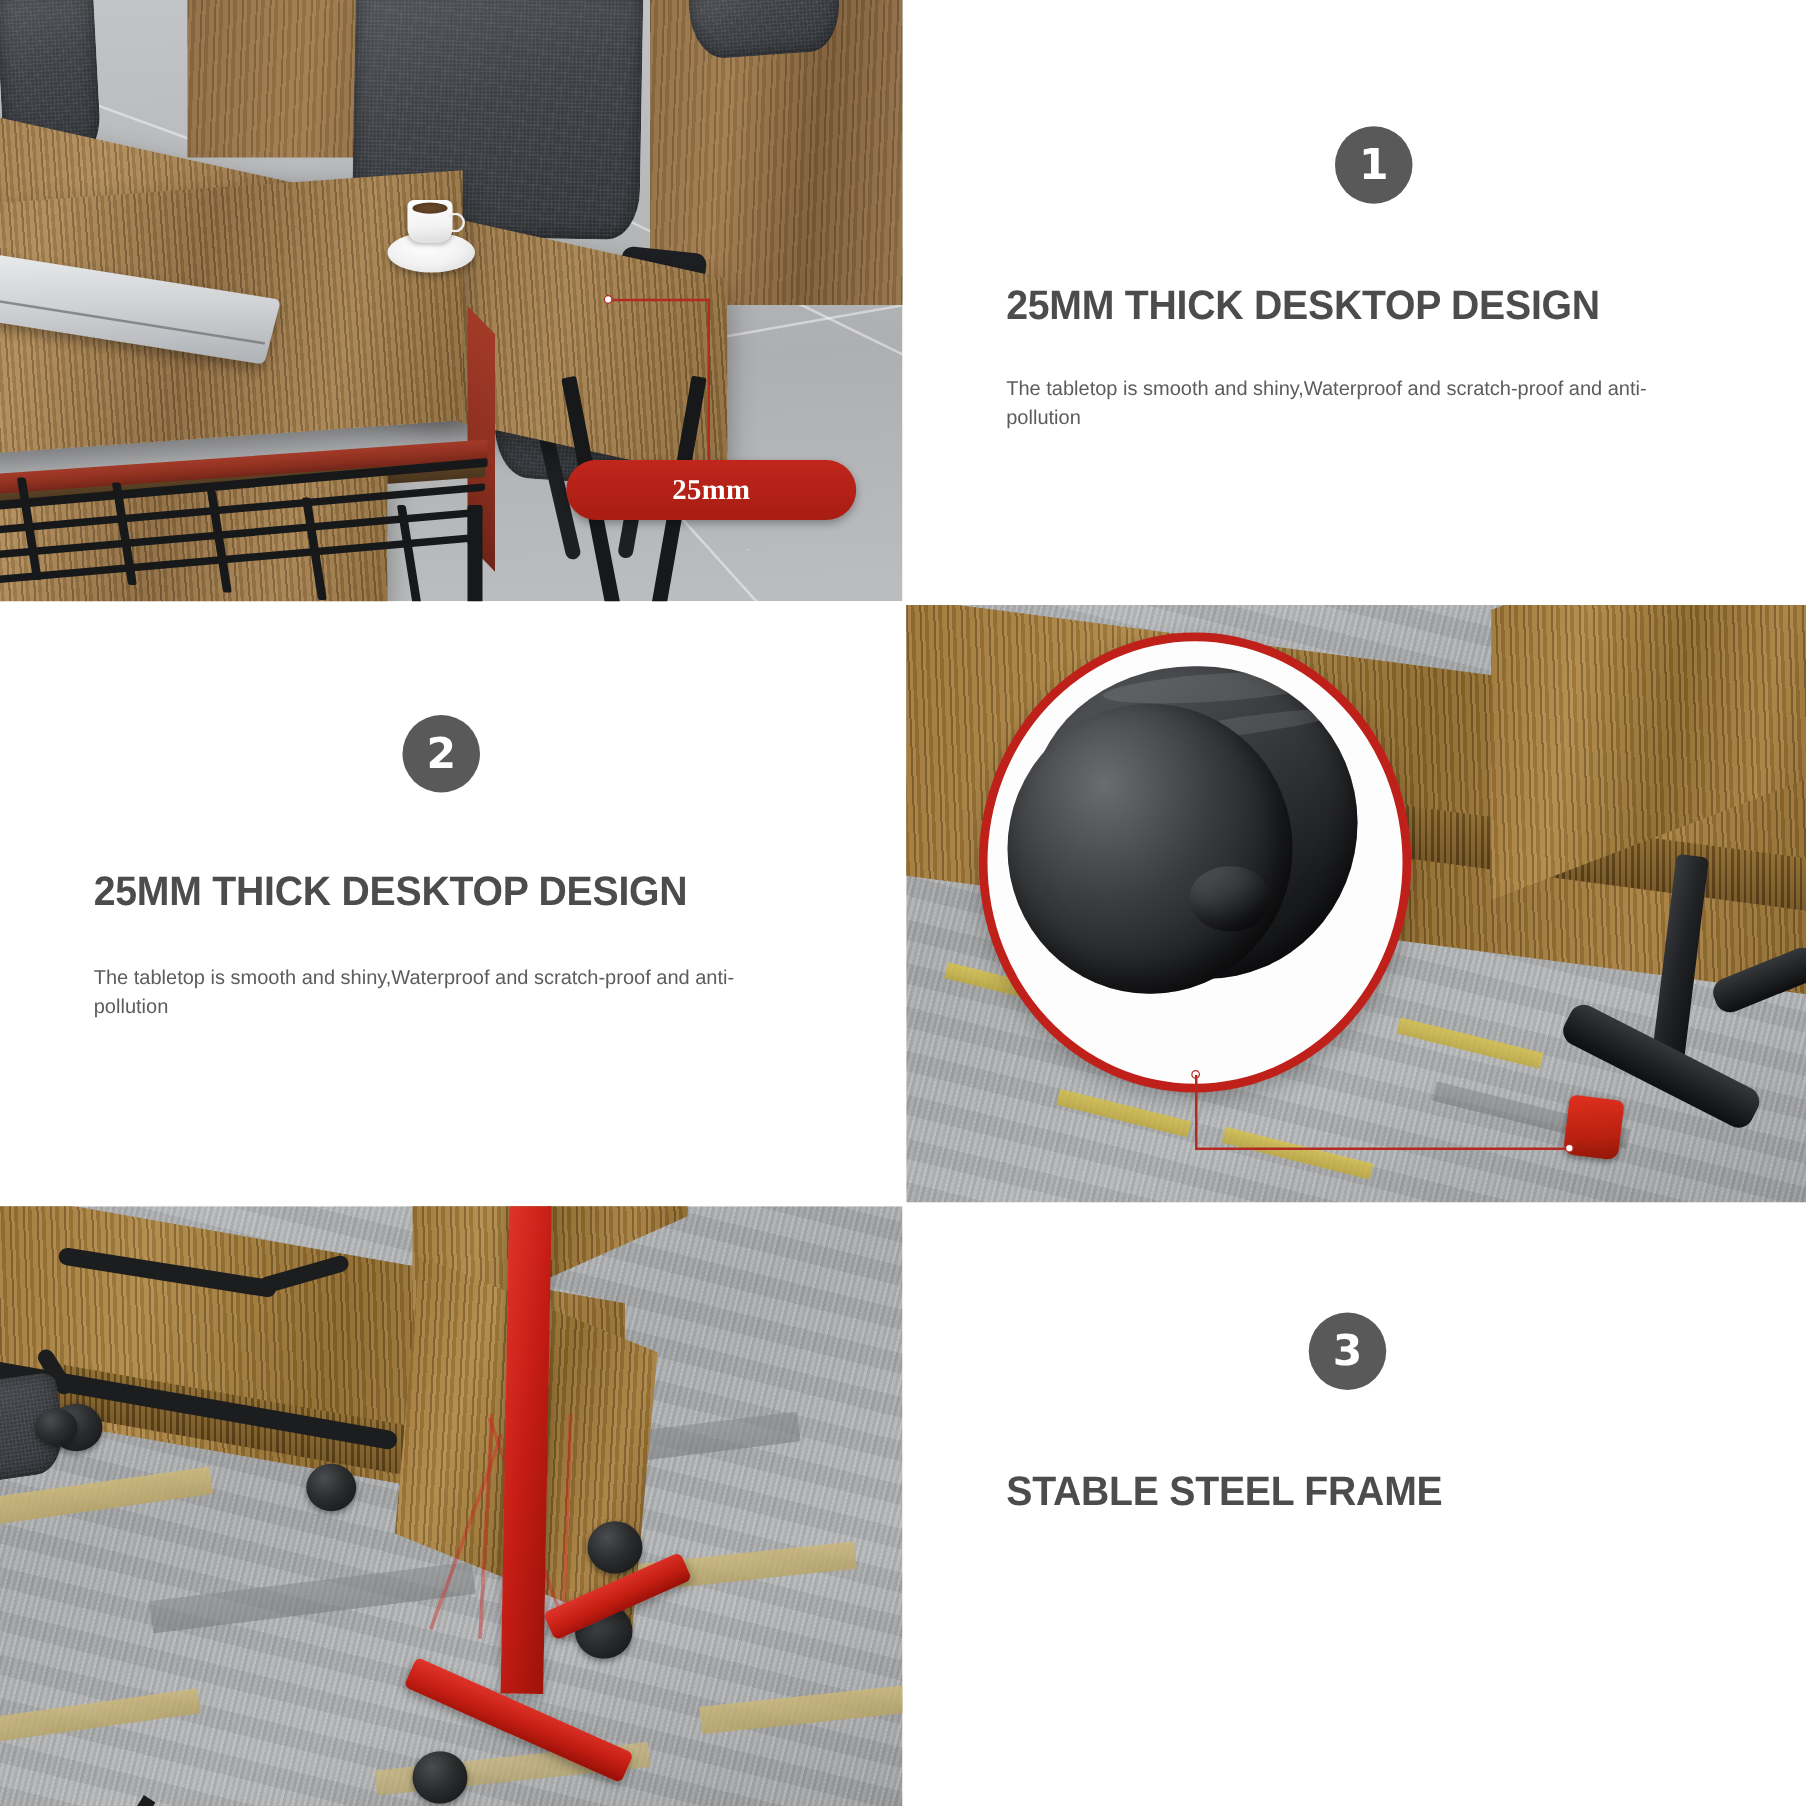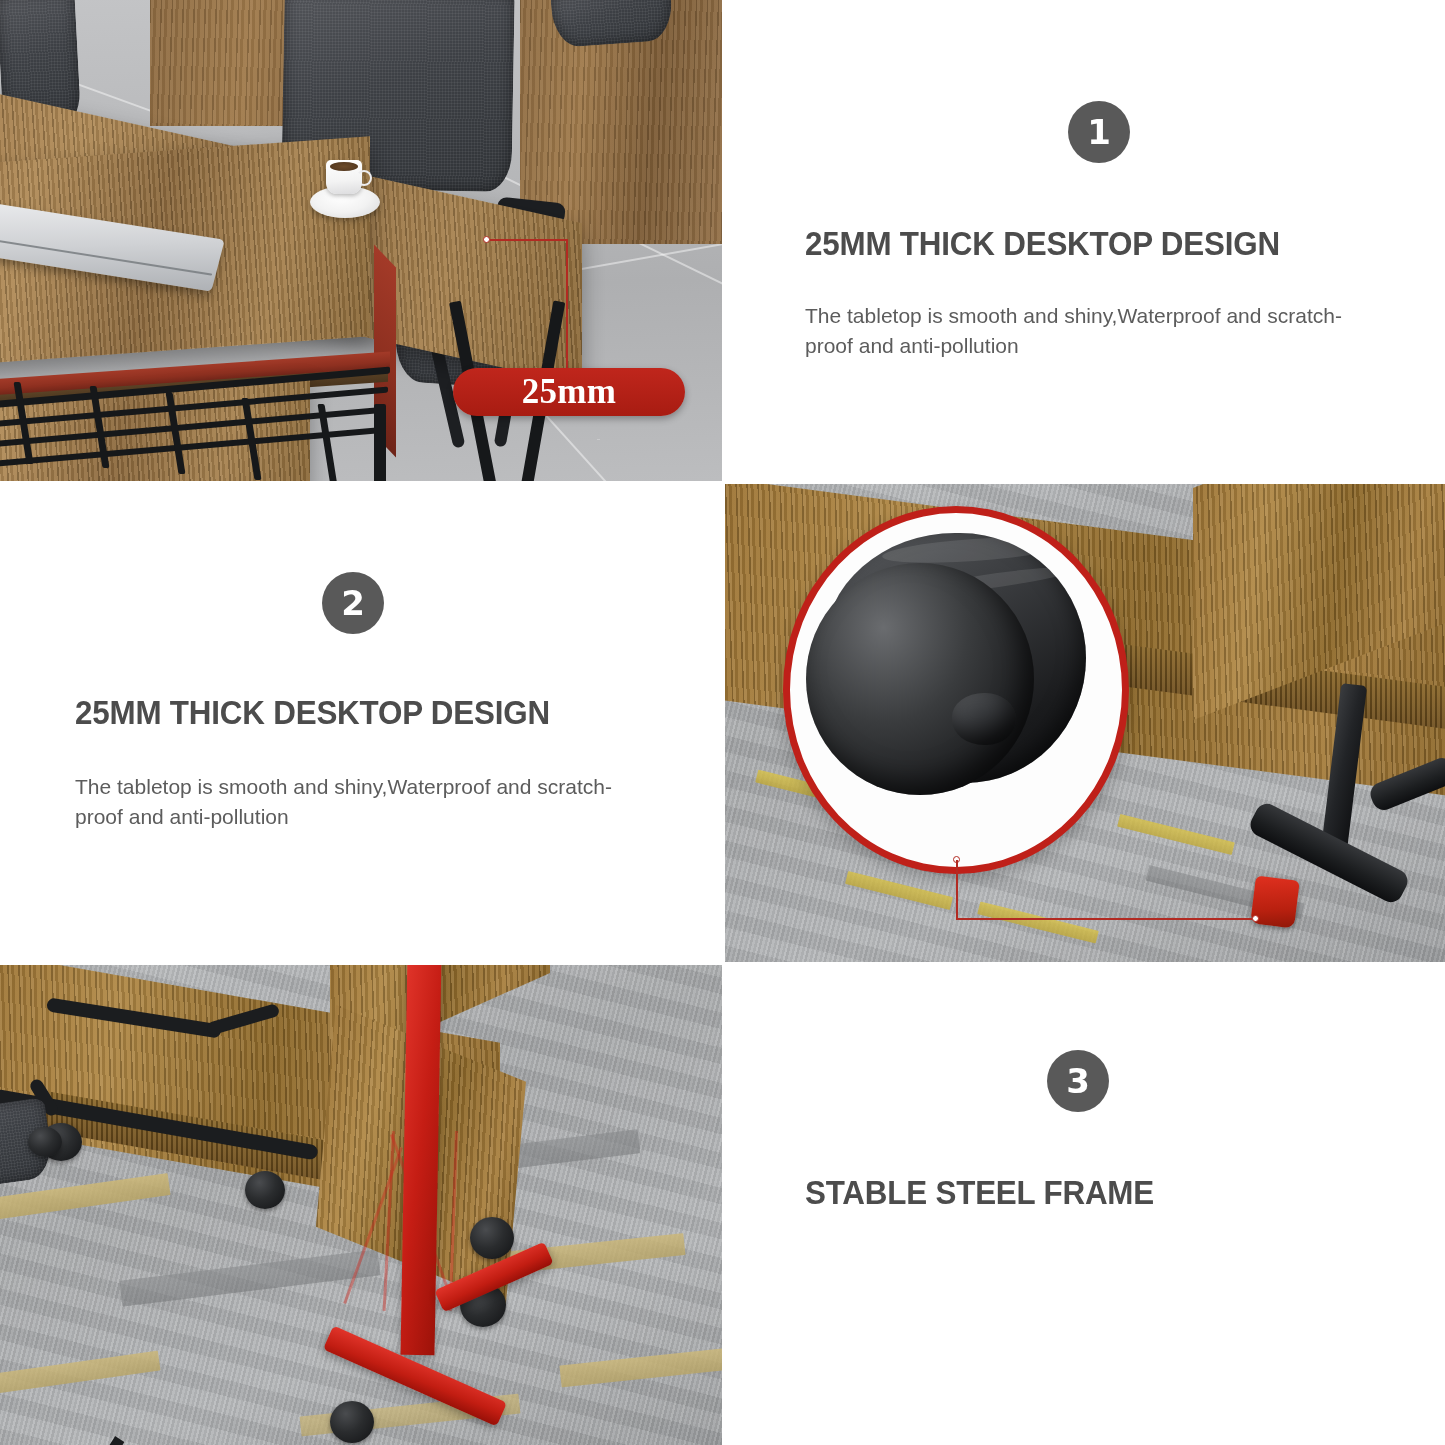--- a/index.html
+++ b/index.html
@@ -54,21 +54,21 @@
     font-size: 33px;
     font-weight: bold;
     letter-spacing: -0.2px;
     font-family: "Liberation Sans", sans-serif;
     transform: scaleX(0.95);
     transform-origin: left center;
     white-space: nowrap;
   }
   .panel-body {
     color: #5c5c5c;
-    font-size: 21px;
+    font-size: 16px;
     line-height: 1.42;
     font-weight: 400;
   }
 
   
   #panel-1 { left: 725px; top: 0;    width: 720px; height: 481px; }
   #panel-1 .badge-row  { justify-content: center; padding-left: 28px; margin-top: 101px; }
   #panel-1 .panel-title{ margin: 62px 0 0 80px; }
   #panel-1 .panel-body { margin: 38px 0 0 80px; width: 560px; }
 
@@ -207,21 +207,21 @@
     border: 1.6px solid #b22a22;
   }
   .mm-pill {
     position: absolute;
     background: linear-gradient(180deg, #c0261c 0%, #a81c12 100%);
     border-radius: 34px;
     display: flex;
     align-items: center;
     justify-content: center;
     color: #ffffff;
-    font-size: 35px;
+    font-size: 23px;
     font-weight: bold;
     font-family: "Liberation Serif", serif;
     letter-spacing: .3px;
     box-shadow: 0 3px 7px rgba(0,0,0,.3);
   }
 
   
   #photo-caster { left: 725px; top: 484px; width: 720px; height: 478px; }
 
   .carpet {

